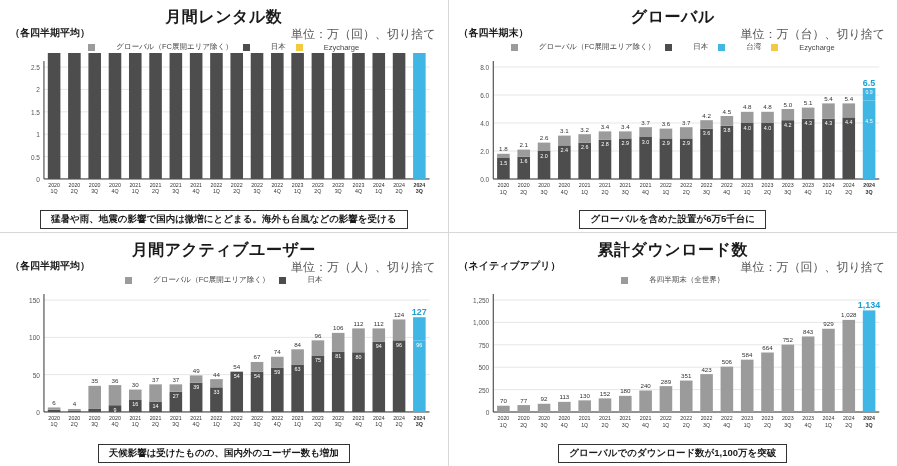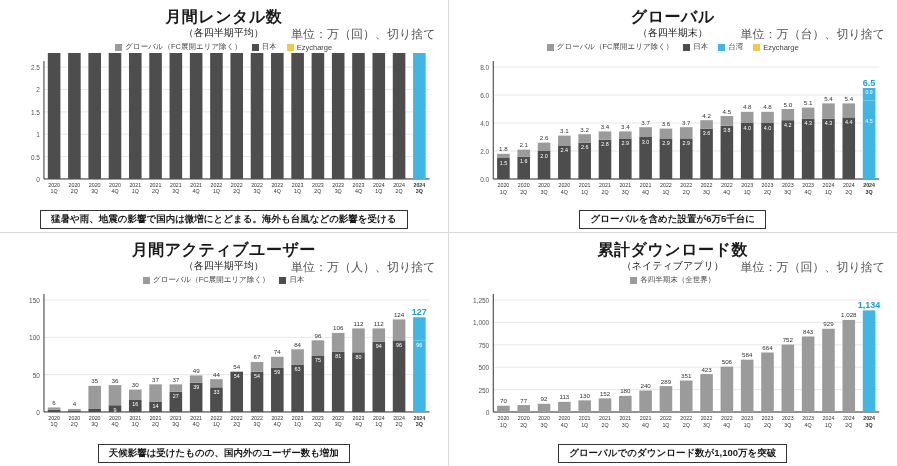--- a/index.html
+++ b/index.html
@@ -28,44 +28,44 @@
 
   .title {
     text-align: center;
     font-size: 16px;
     font-weight: bold;
     letter-spacing: 0.5px;
     margin: 2px 0 0 0;
     line-height: 1.1;
   }
   .subtitle {
-    text-align: center;
+    text-align: left;
     font-size: 10px;
-    font-weight: normal;
+    font-weight: bold;
     margin: 1px 0 0 0;
     line-height: 1.1;
   }
   .unit {
     position: absolute;
     right: 12px;
     top: 26px;
     font-size: 12px;
     color: #555;
   }
   .legend {
     display: flex;
     justify-content: center;
     gap: 10px;
     font-size: 7.5px;
     color: #444;
     margin-top: 4px;
     height: 11px;
     align-items: center;
   }
-  .legend .item { display: flex; align-items: center; gap: 3px; }
+  .legend .item { display: flex; align-items: center; gap: 21px; }
   .swatch { width: 7px; height: 7px; display:inline-block; }
 
   .plot {
     position: relative;
     width: 100%;
   }
   .plot svg { display:block; width:100%; }
 
   .footer {
     position: absolute;

